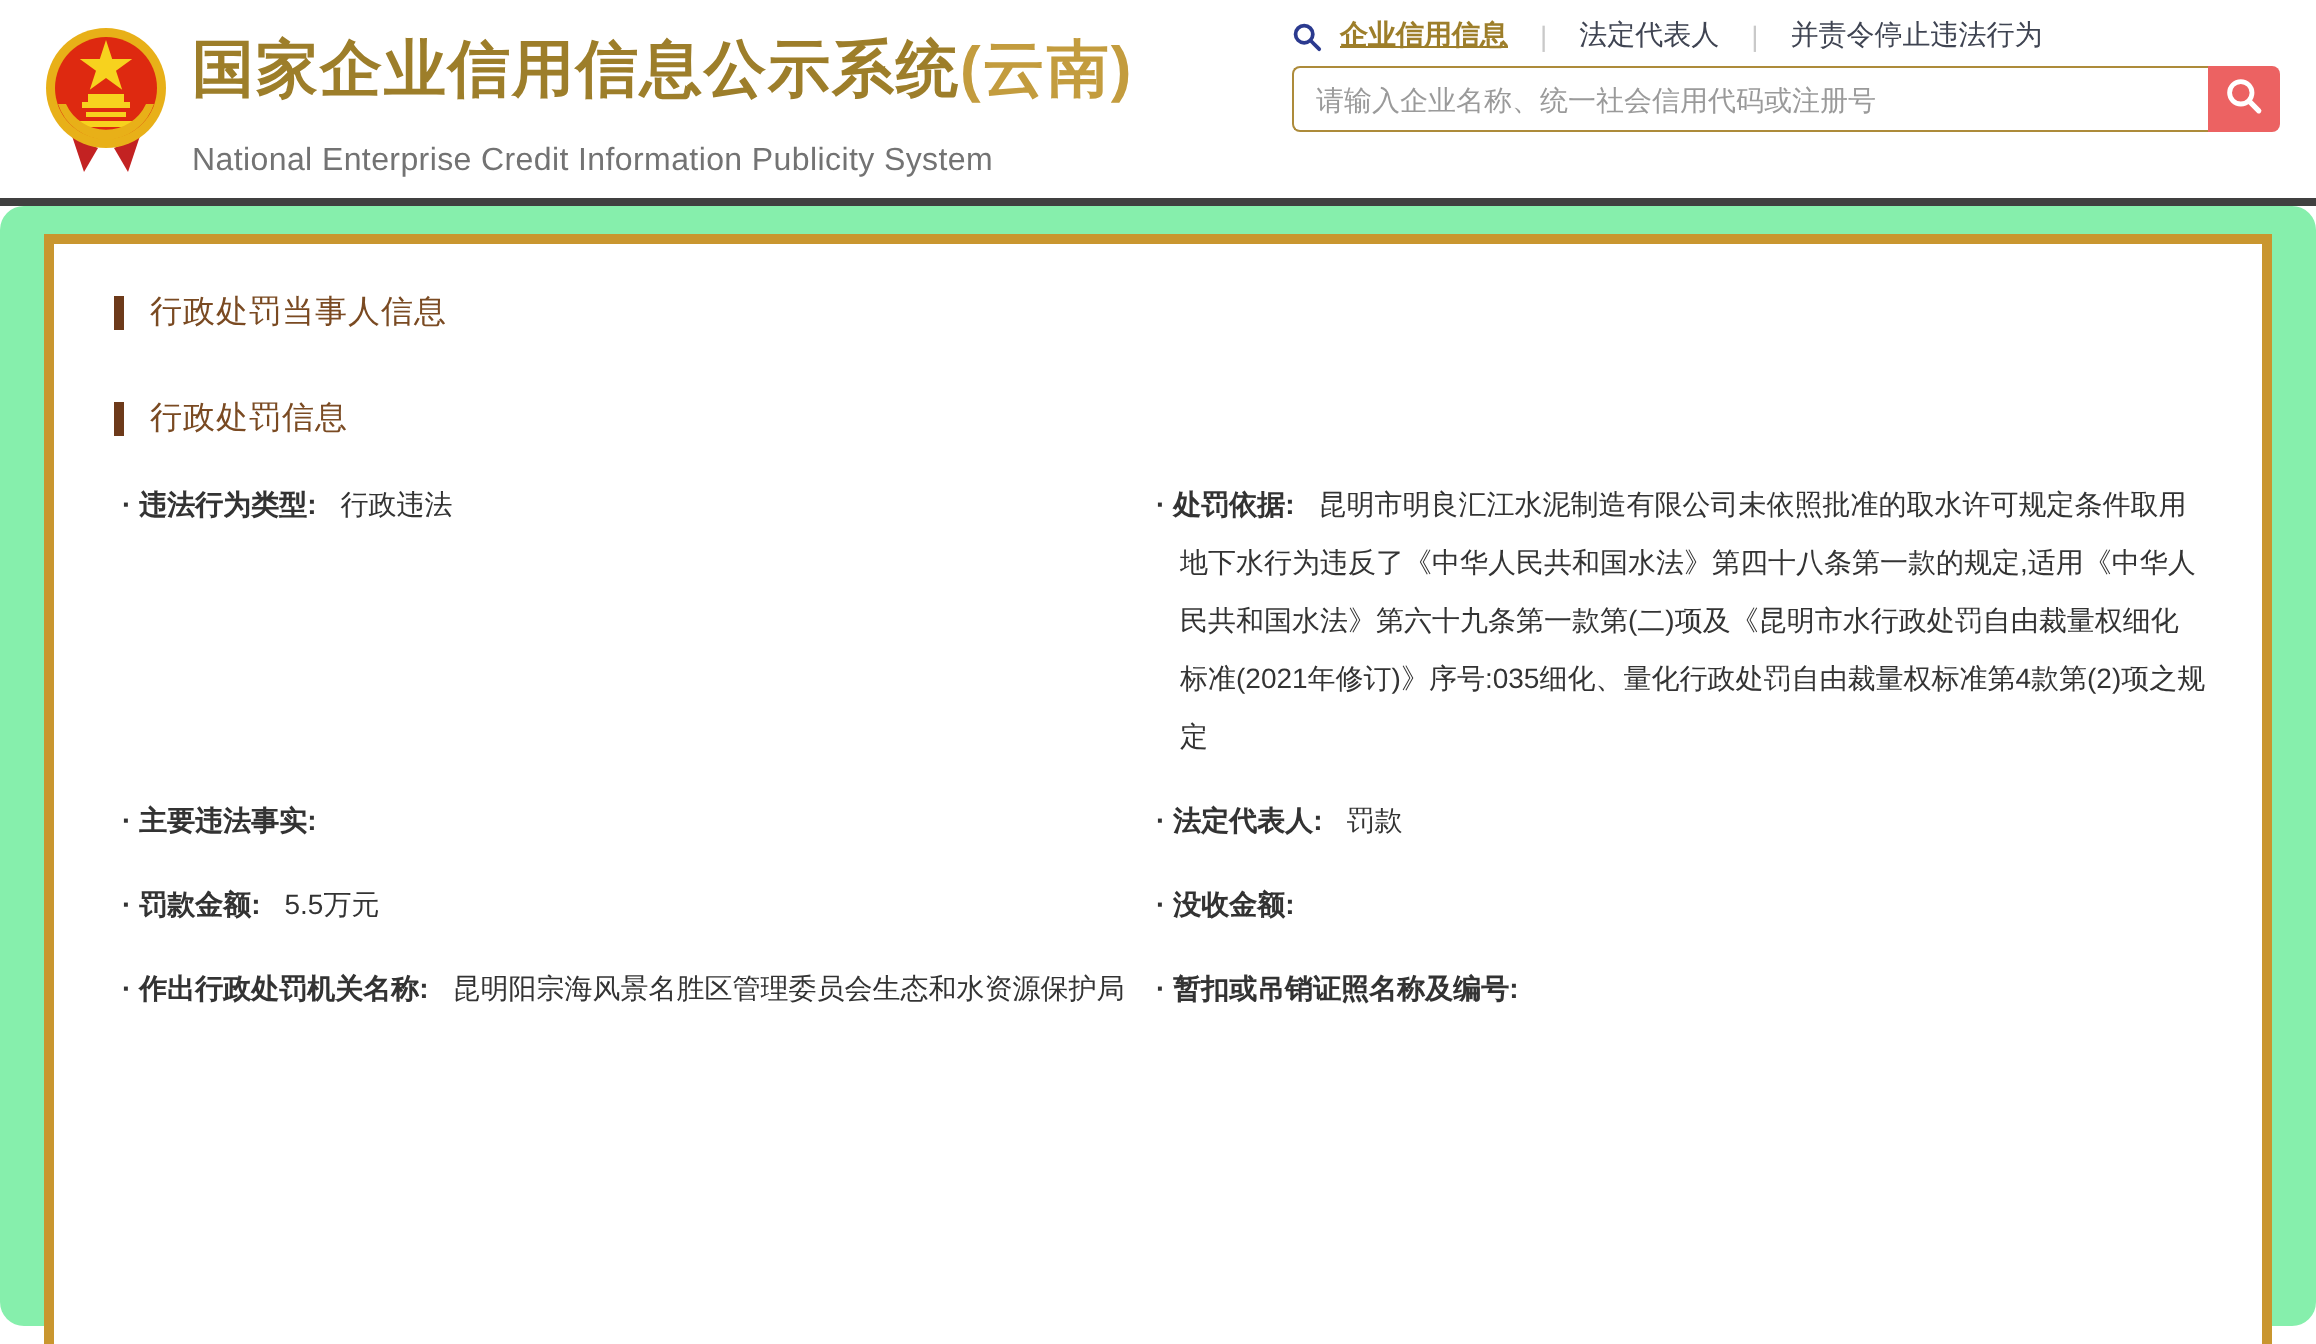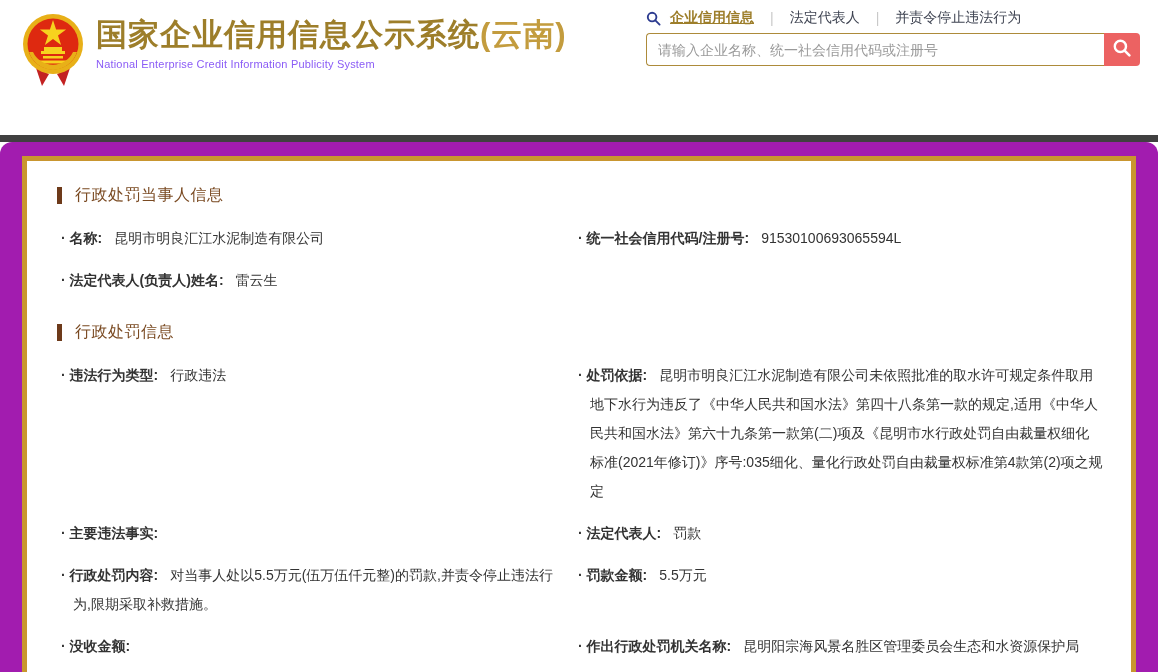--- a/index.html
+++ b/index.html
@@ -1,46 +1,46 @@
 <!DOCTYPE html>
 <html><head>
 <meta charset="utf-8">
 <style>
   * { margin:0; padding:0; box-sizing:border-box; }
   html,body { width:1158px; height:672px; overflow:hidden; background:#fff;
     font-family:"Liberation Sans","DejaVu Sans",sans-serif; }
 
   
-  .top-header { position:relative; height:142px; background:#fff; border-bottom:7px solid #404040; }
+  .top-header { position:relative; height:103px; background:#fff; border-bottom:4px solid #404040; }
   .brand { position:absolute; left:22px; top:8px; display:flex; align-items:flex-start; }
   .emblem { width:62px; height:80px; flex:0 0 auto; }
   .title-block { margin-left:12px; padding-top:8px; }
   .main-title { font-size:31px; font-weight:bold; color:#9d7e2a; letter-spacing:1px; line-height:1.2; }
   .main-title .region { color:#c39c3e; }
-  .sub-title { font-size:11px; color:#8b5cf6; margin-top:5px; letter-spacing:0.2px; }
+  .sub-title { font-size:16px; color:#737373; margin-top:19px; letter-spacing:0.2px; }
 
   
   .nav-tabs { position:absolute; left:646px; top:9px; display:flex; align-items:center; font-size:14px; white-space:nowrap; }
   .nav-search-icon { width:15px; height:15px; margin-right:9px; }
   .tab { color:#3f4452; text-decoration:none; cursor:pointer; }
   .tab.active { color:#9d7e2a; text-decoration:underline; font-weight:bold; }
   .tab-sep { color:#c9c9c9; margin:0 16px; font-size:14px; }
 
   
   .search-bar { position:absolute; left:646px; top:33px; width:494px; height:33px; display:flex; }
   .search-input { flex:1; height:33px; border:1px solid #ad8b3a; border-right:none;
     border-radius:4px 0 0 4px; padding:0 11px; font-size:14px; color:#4c1d95; outline:none;
     font-family:"Liberation Sans","DejaVu Sans",sans-serif; }
   .search-input::placeholder { color:#9a9a9a; }
   .search-btn { width:36px; height:33px; background:#ec6262; border:none; cursor:pointer;
     border-radius:0 4px 4px 0; display:flex; align-items:center; justify-content:center; }
   .search-btn svg { width:20px; height:20px; }
 
   
-  .page-bg { background:#a21caf; height:560px; padding-top:14px;border-radius:12px; }
+  .page-bg { background:#86efac; height:560px; padding-top:14px;border-radius:12px; }
   .content-box { margin:0 22px; background:#fff; border:5px solid #c9962f;
     min-height:720px; padding:24px 28px 20px 30px; }
 
   .section-title { display:flex; align-items:center; margin-bottom:18px; }
   .section-title .bar { width:5px; height:17px; background:#6d3a1a; margin-right:13px; }
   .section-title .txt { font-size:16px; color:#7a4a22; letter-spacing:0.5px; }
   .section-gap { height:14px; }
 
   .field-grid { display:grid; grid-template-columns:503px 1fr; column-gap:14px;
     align-items:start; padding-left:4px; }
@@ -104,42 +104,35 @@
 </div>
 
 <div class="page-bg">
   <div class="content-box">
 
     <div class="section-title">
       <span class="bar"></span>
       <span class="txt">行政处罚当事人信息</span>
     </div>
 
-    <div class="field-grid">
-      <div class="field"><span class="lbl">名称:</span><span class="val">昆明市明良汇江水泥制造有限公司</span></div>
-      <div class="field"><span class="lbl">统一社会信用代码/注册号:</span><span class="val">91530100693065594L</span></div>
-      <div class="field"><span class="lbl">法定代表人(负责人)姓名:</span><span class="val">雷云生</span></div>
-      <div class="cell-empty"></div>
-    </div>
 
     <div class="section-gap"></div>
 
     <div class="section-title">
       <span class="bar"></span>
       <span class="txt">行政处罚信息</span>
     </div>
 
     <div class="field-grid">
       <div class="field"><span class="lbl">违法行为类型:</span><span class="val">行政违法</span></div>
 
       <div class="field"><span class="lbl">处罚依据:</span><span class="val">昆明市明良汇江水泥制造有限公司未依照批准的取水许可规定条件取用地下水行为违反了《中华人民共和国水法》第四十八条第一款的规定,适用《中华人民共和国水法》第六十九条第一款第(二)项及《昆明市水行政处罚自由裁量权细化标准(2021年修订)》序号:035细化、量化行政处罚自由裁量权标准第4款第(2)项之规定</span></div>
       <div class="field"><span class="lbl">主要违法事实:</span><span class="val"></span></div>
 
       <div class="field"><span class="lbl">法定代表人:</span><span class="val">罚款</span></div>
-      <div class="field"><span class="lbl">行政处罚内容:</span><span class="val">对当事人处以5.5万元(伍万伍仟元整)的罚款,并责令停止违法行为,限期采取补救措施。</span></div>
 
       <div class="field"><span class="lbl">罚款金额:</span><span class="val">5.5万元</span></div>
       <div class="field"><span class="lbl">没收金额:</span><span class="val"></span></div>
 
       <div class="field"><span class="lbl">作出行政处罚机关名称:</span><span class="val">昆明阳宗海风景名胜区管理委员会生态和水资源保护局</span></div>
       <div class="field"><span class="lbl">暂扣或吊销证照名称及编号:</span><span class="val"></span></div>
 
     </div>
 
   </div>

